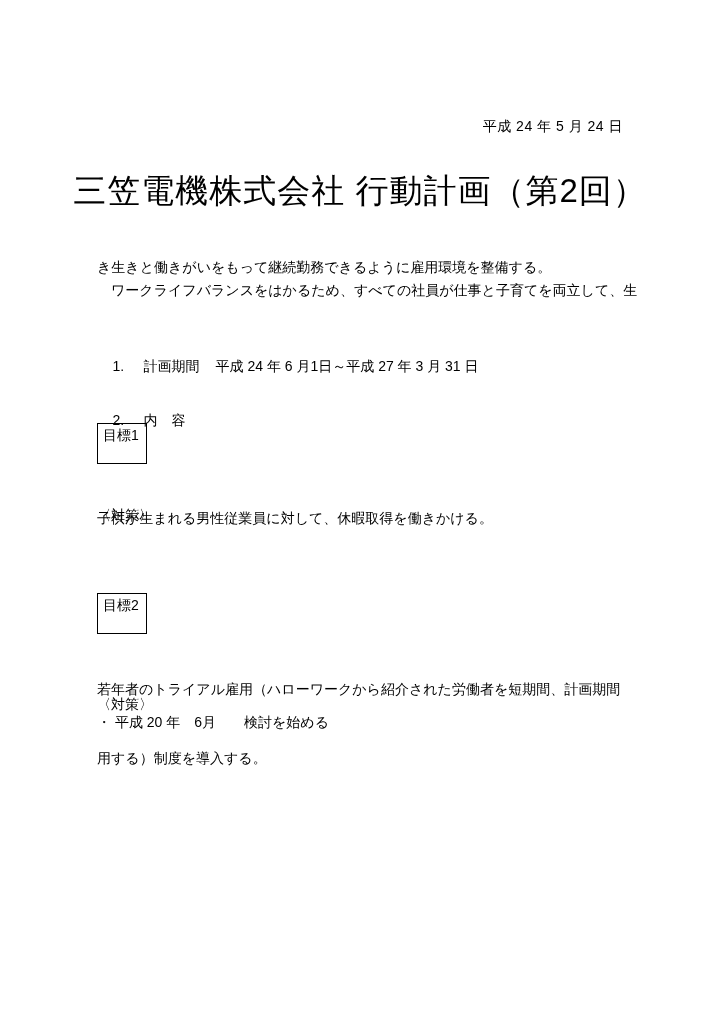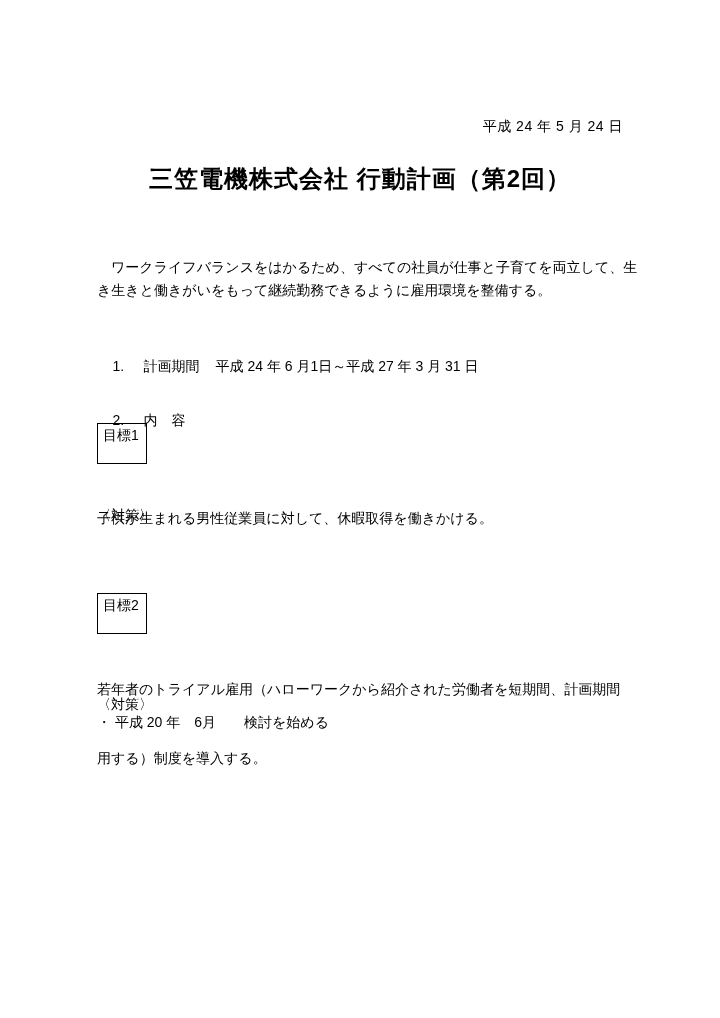--- a/index.html
+++ b/index.html
@@ -20,27 +20,27 @@
   }
   .abs { position: absolute; }
   .doc-date {
     top: 115px;
     right: 97px;
     font-size: 14px;
     letter-spacing: 0.5px;
     white-space: pre;
   }
   .doc-title {
-    top: 160px;
+    top: 172px;
     left: 0;
     width: 720px;
     text-align: center;
-    font-size: 24px;
+    font-size: 33px;
     line-height: 38px;
-    font-weight: bold;
+    font-weight: normal;
     letter-spacing: 1px;
     white-space: pre;
   }
   .intro {
     top: 256px;
     left: 97px;
     width: 528px;
     line-height: 23px;
   }
   .intro div { white-space: pre; }
@@ -92,22 +92,22 @@
 </head>
 <body>
 
 <div class="page">
 
   <div class="abs doc-date">平成 24 年 5 月 24 日</div>
 
   <div class="abs doc-title">三笠電機株式会社 行動計画（第2回）</div>
 
   <div class="abs intro">
+    <div>き生きと働きがいをもって継続勤務できるように雇用環境を整備する。</div>
     <div>　ワークライフバランスをはかるため、すべての社員が仕事と子育てを両立して、生</div>
-    <div>き生きと働きがいをもって継続勤務できるように雇用環境を整備する。</div>
   </div>
 
   <div class="abs num-item pos-item1">
     <span class="item-number">1.</span><span>計画期間</span><span class="item-value">平成 24 年 6 月1日～平成 27 年 3 月 31 日</span>
   </div>
 
   <div class="abs num-item pos-item2">
     <span class="item-number">2.</span><span>内　容</span>
   </div>
 

